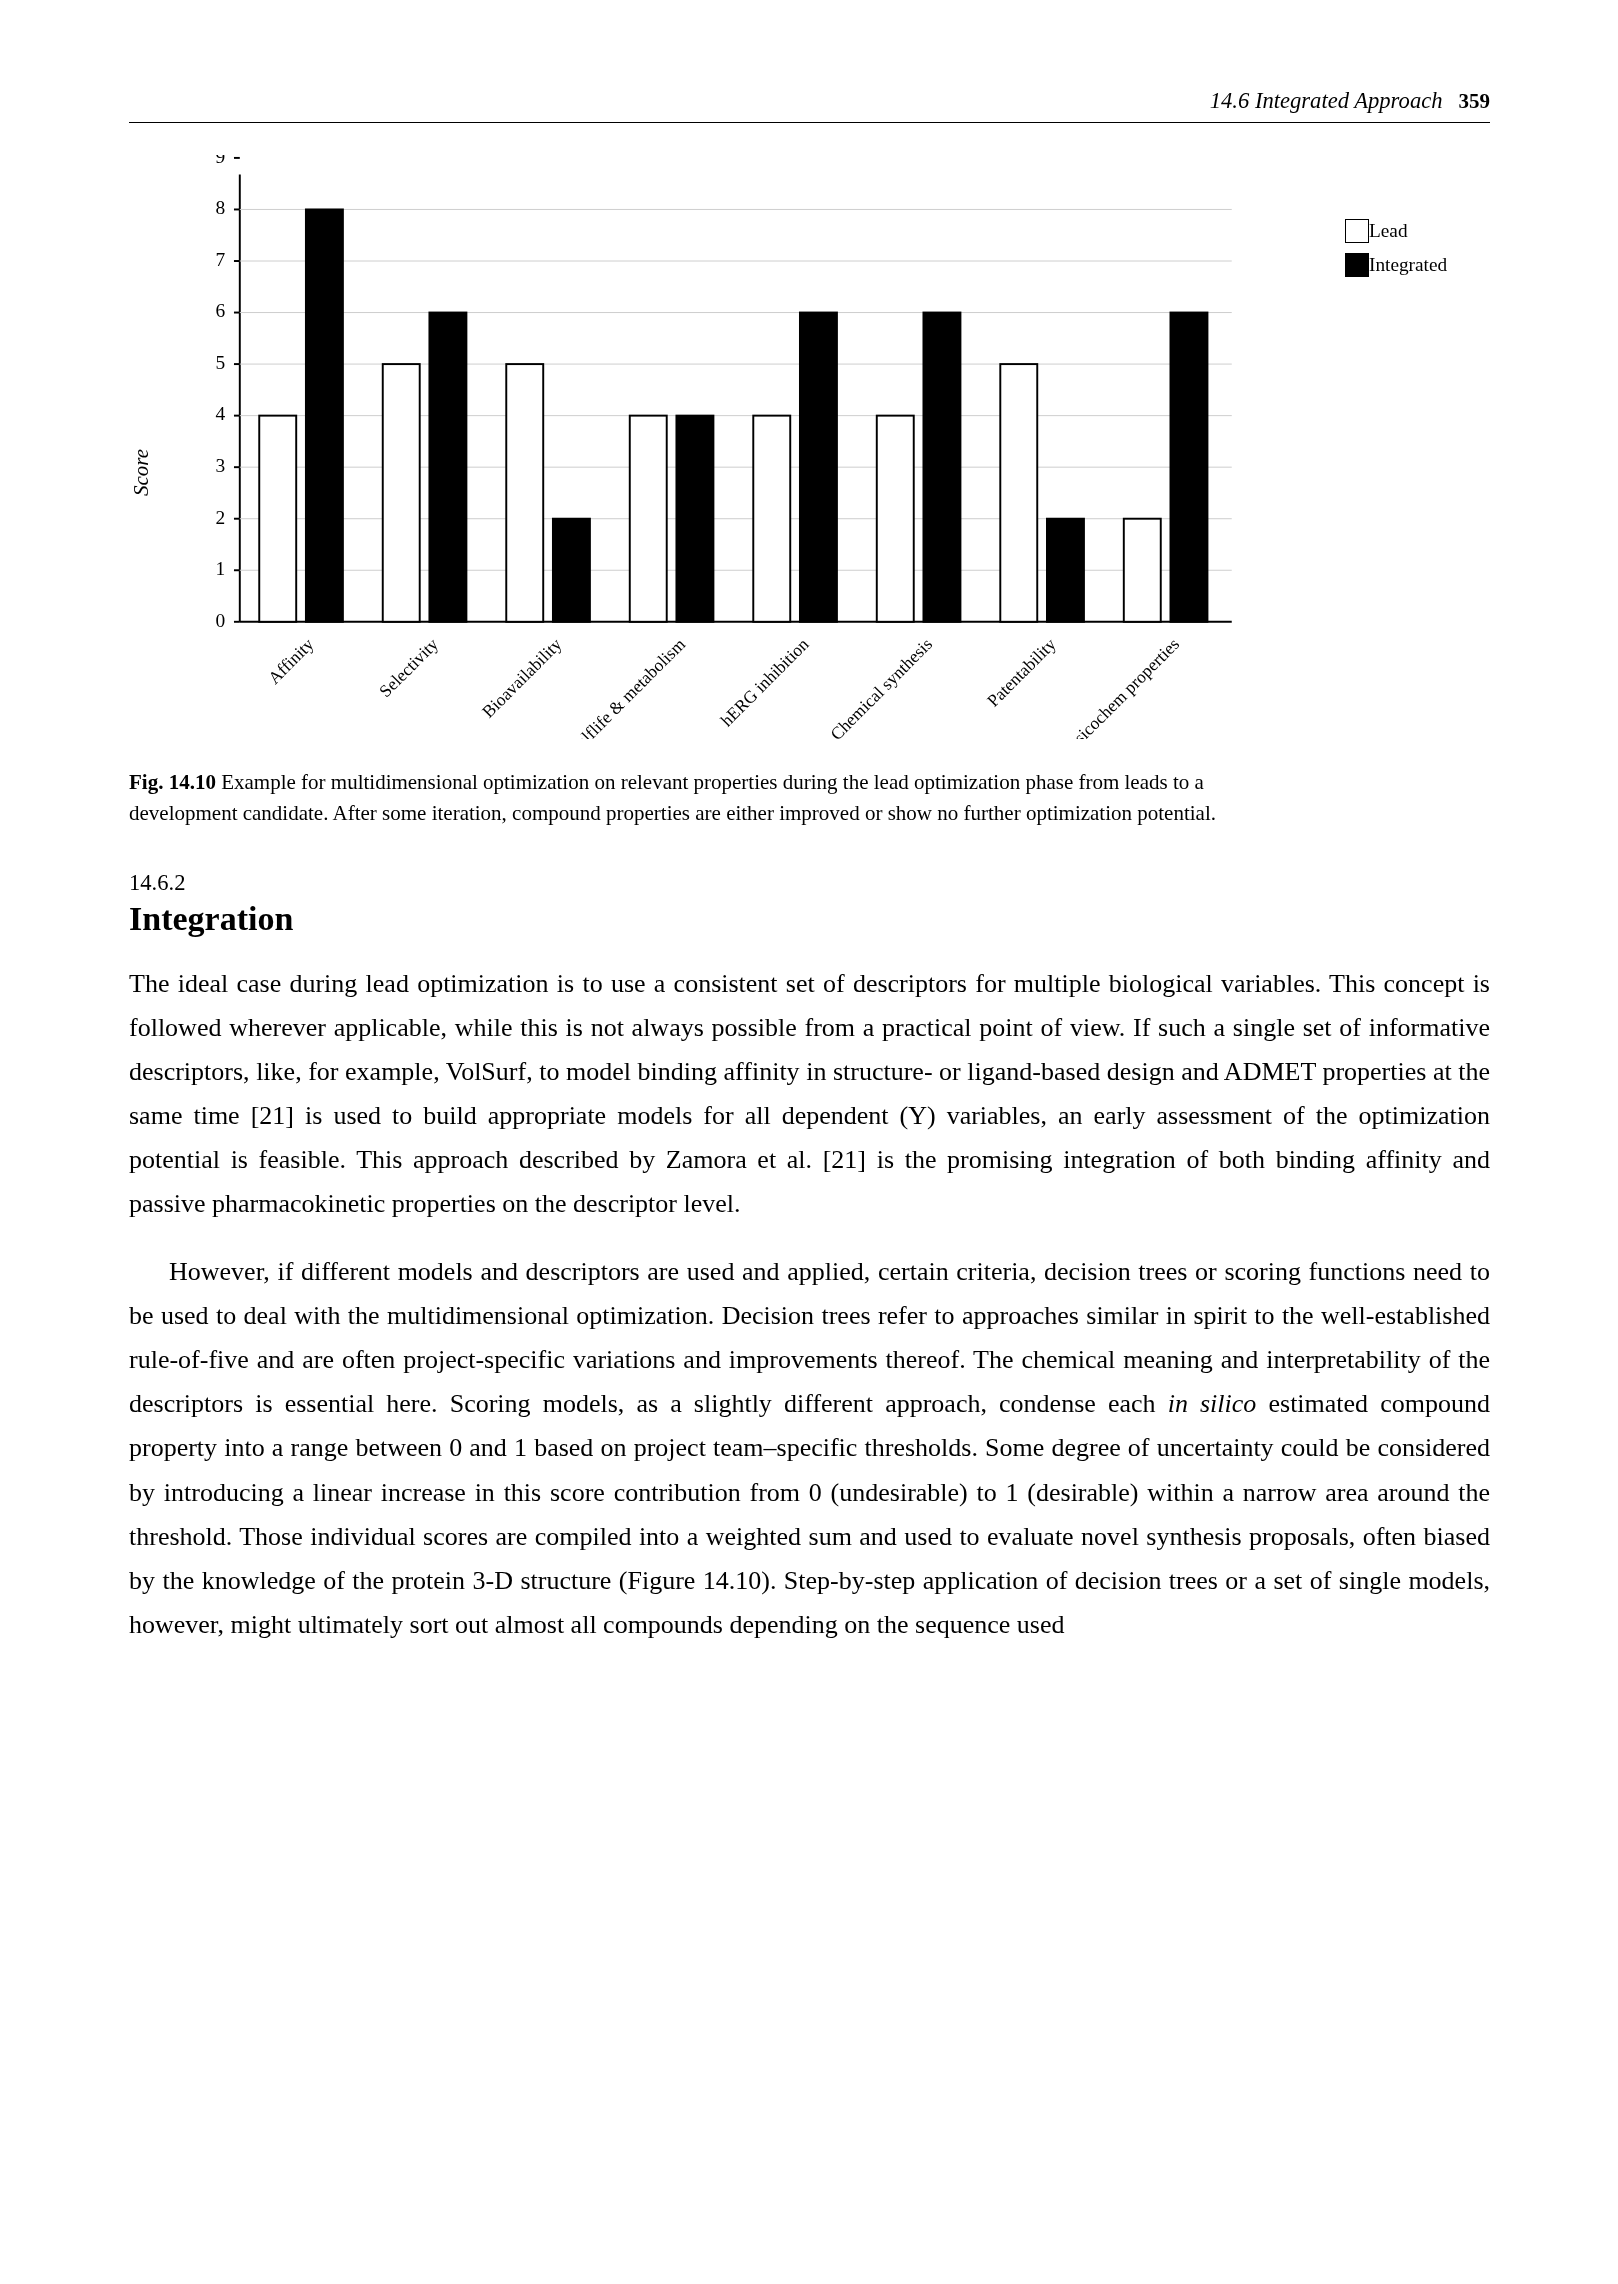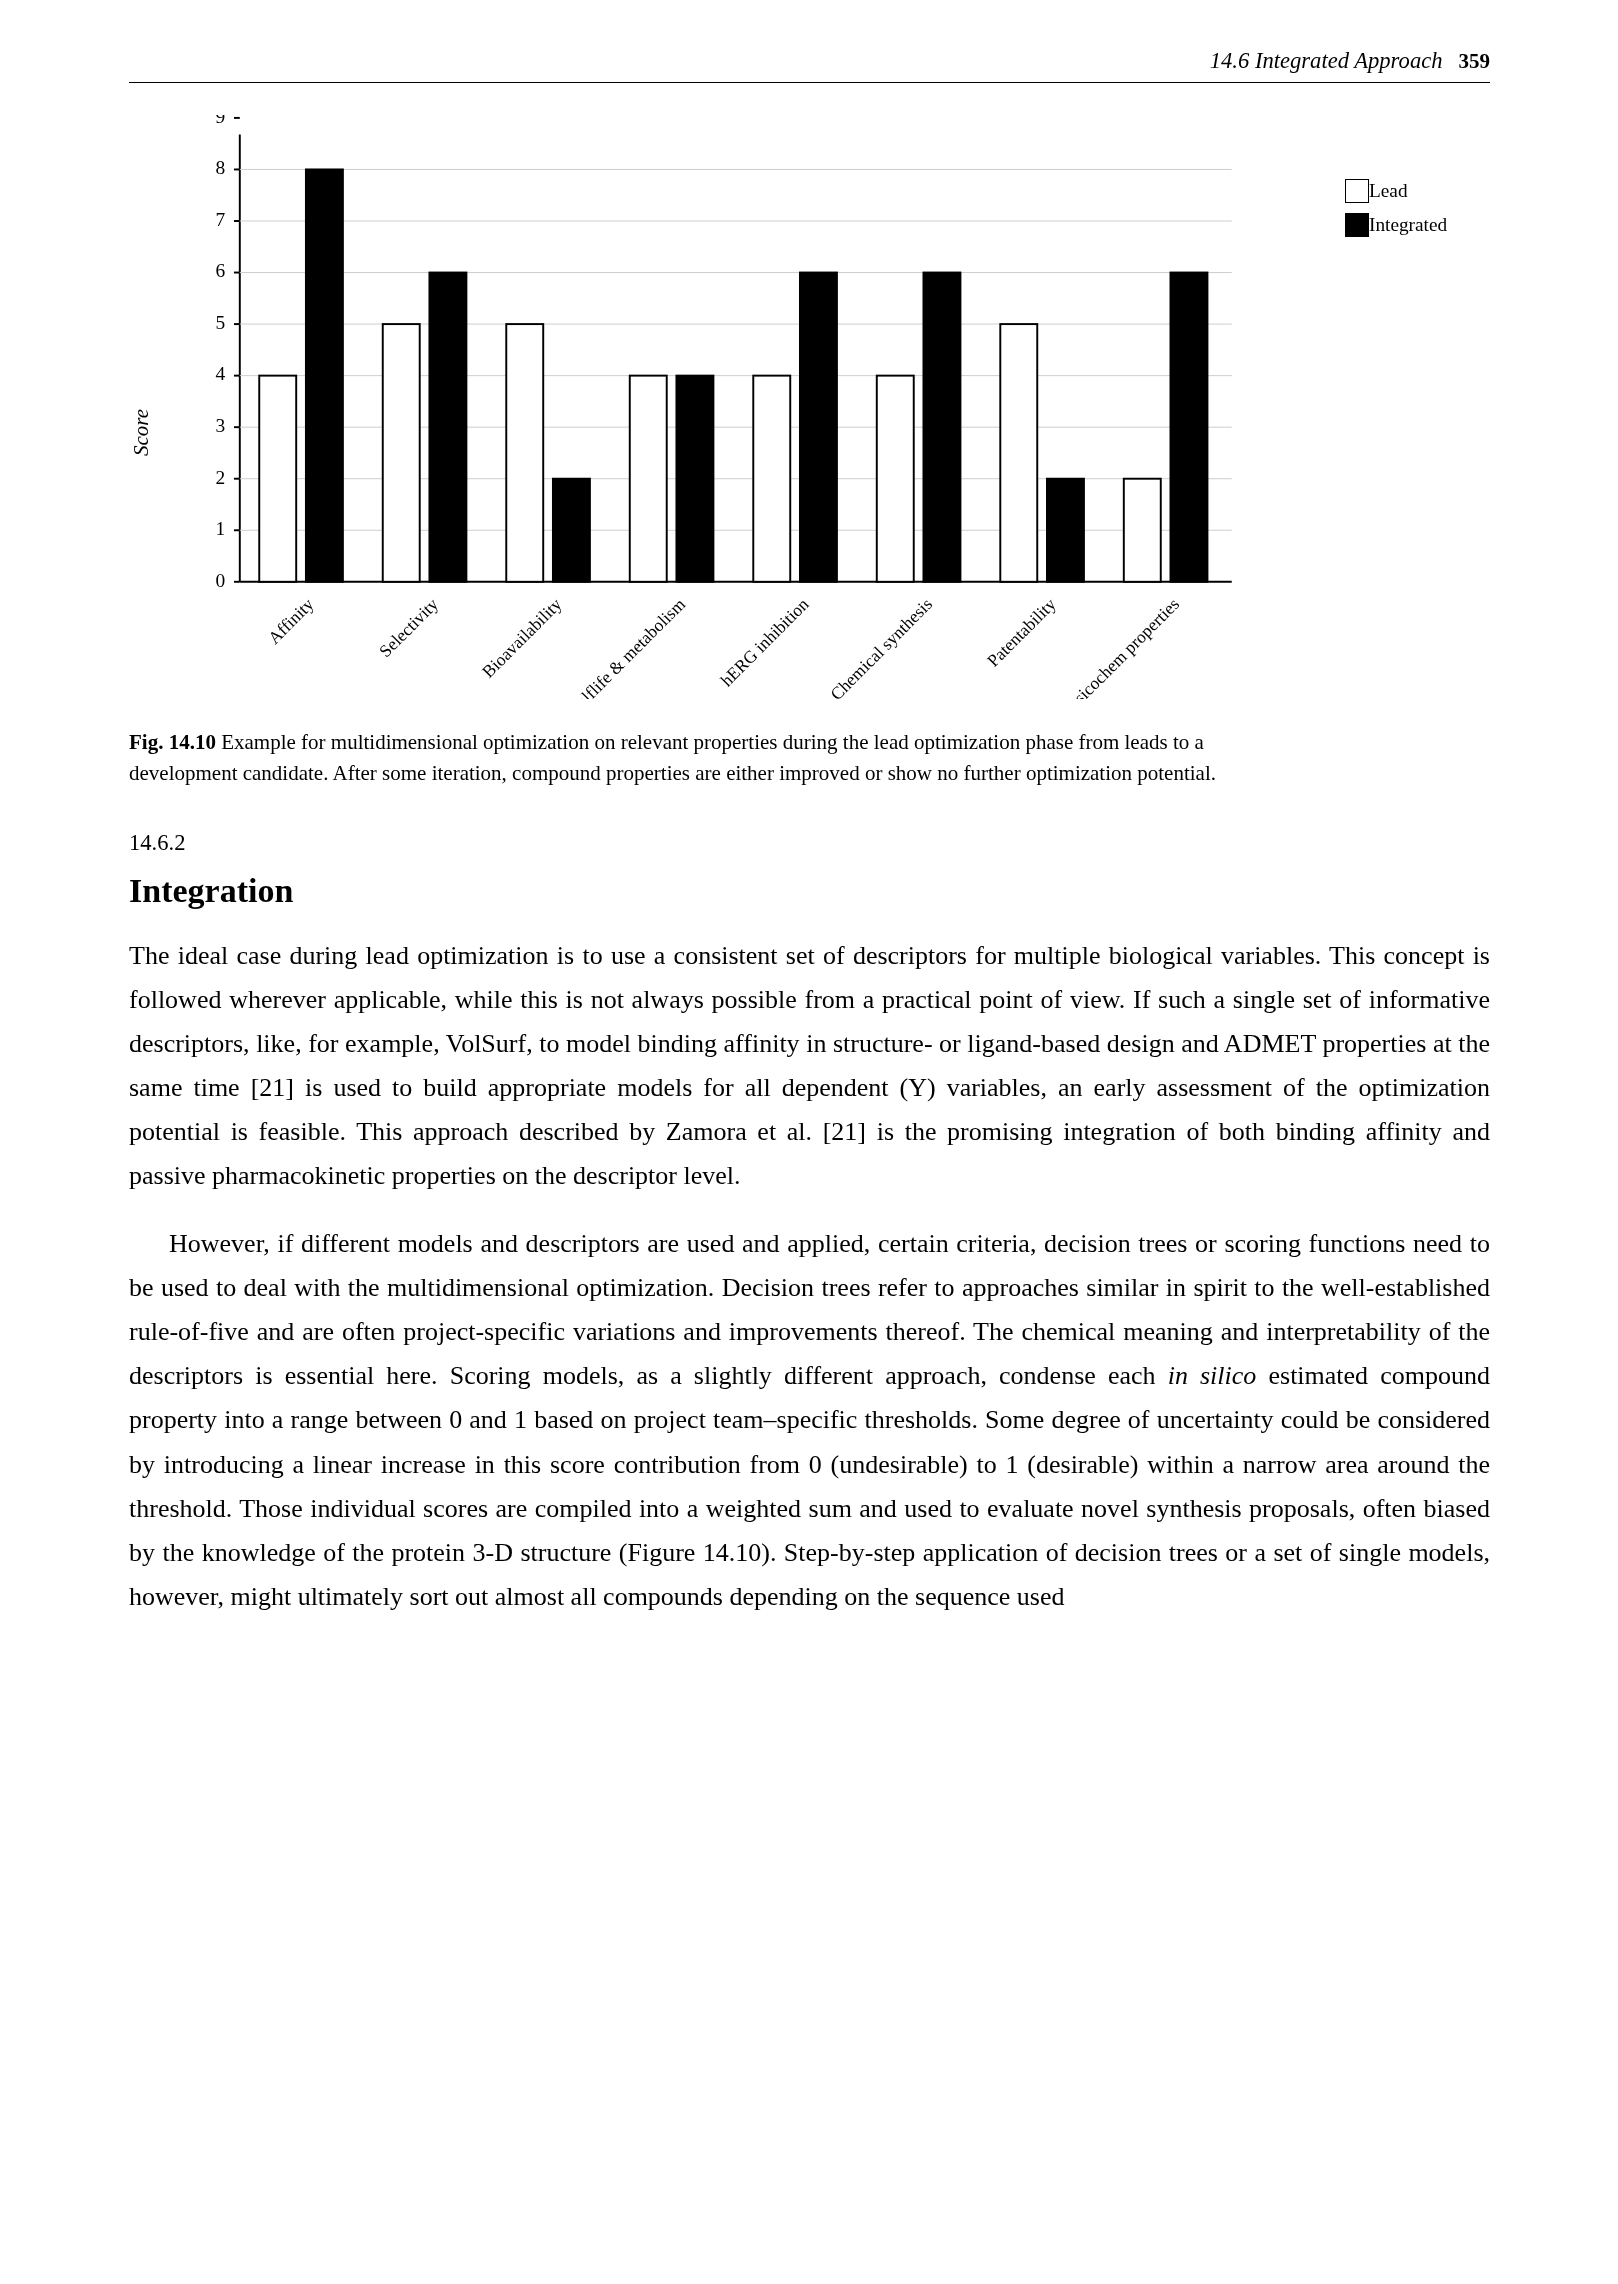--- a/index.html
+++ b/index.html
@@ -11,20 +11,21 @@
       padding: 48px 129px 64px 129px;
       color: #000;
     }
     .header-line {
       display: flex;
       justify-content: flex-end;
       align-items: center;
       margin-bottom: 24px;
       border-bottom: 1.6px solid #000;
       padding-bottom: 8px;
+      margin-top: 40px;
     }
     .header-text {
       font-style: italic;
       font-size: 22.6px;
       margin-right: 16px;
     }
     .header-page {
       font-size: 21px;
       font-weight: bold;
     }
@@ -71,21 +72,21 @@
     .fig-caption {
       margin: 16px 0 40px 0;
       font-size: 21px;
       line-height: 1.5;
       max-width: 1128px;
     }
     .fig-caption .bold { font-weight: bold; }
     .section-num {
       font-size: 22.6px;
       margin-top: 32px;
-      margin-bottom: 16px;
+      margin-bottom: 4px;
     }
     .section-title {
       font-size: 34px;
       font-weight: bold;
       margin-bottom: 24px;
     }
     .body-text {
       font-size: 26px;
       line-height: 1.7;
       text-align: justify;

